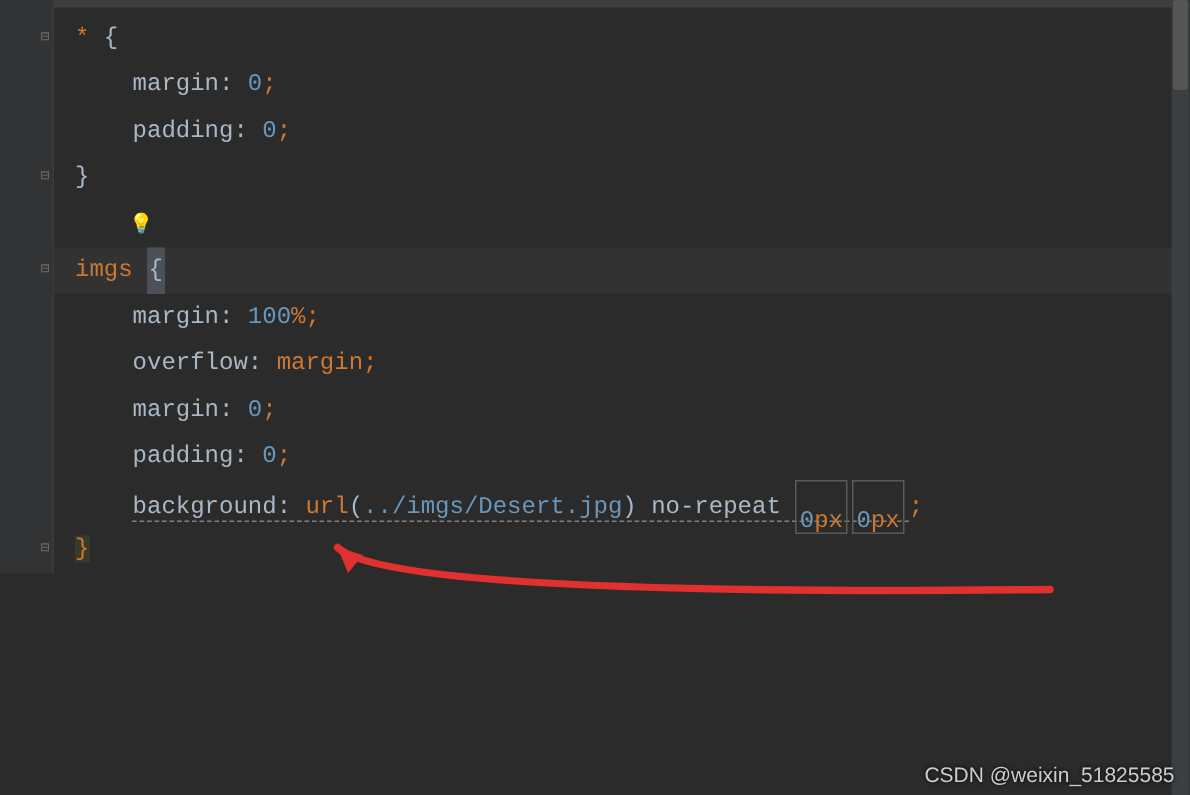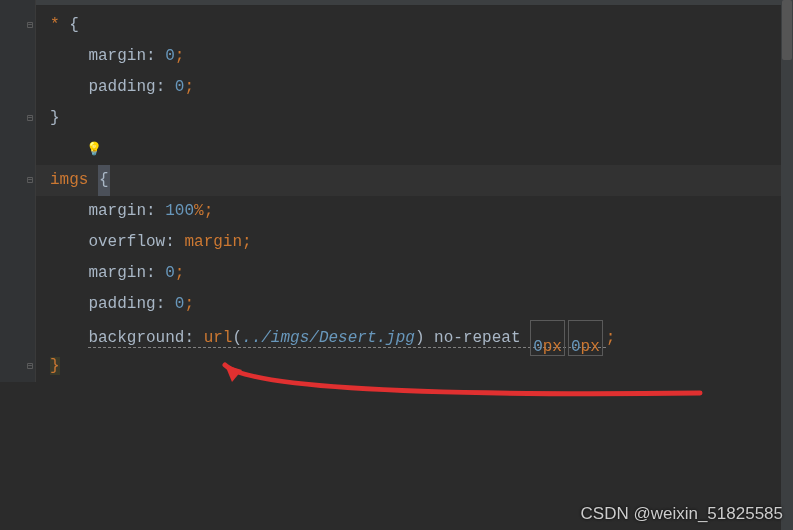--- a/index.html
+++ b/index.html
@@ -48,21 +48,21 @@
   }
   .tok-selector { color: #cc7832; }
   .tok-brace { color: #a9b7c6; }
   .tok-property { color: #a9b7c6; }
   .tok-colon { color: #a9b7c6; }
   .tok-number { color: #6897bb; }
   .tok-unit { color: #cc7832; }
   .tok-semi { color: #cc7832; }
   .tok-func { color: #cc7832; }
   .tok-paren { color: #a9b7c6; }
-  .tok-string { color: #6897bb; font-style: italic; }
+  .tok-string { color: #6897bb; }
   .tok-keyword { color: #cc7832; }
   .tok-default { color: #a9b7c6; }
   .current-line {
     background: #323232;
   }
   .box-char {
     display: inline-block;
     border: 1px solid #5a5a5a;
     padding: 17px 2px;
     margin-right: 3px;
@@ -102,21 +102,21 @@
     position: absolute;
     pointer-events: none;
     z-index: 10;
   }
   .watermark {
     position: absolute;
     bottom: 6px;
     right: 10px;
     color: #cccccc;
     font-family: Arial, sans-serif;
-    font-size: 17px;
+    font-size: 14px;
     text-shadow: 0 0 3px #000;
   }
   .scrollbar {
     position: absolute;
     right: 0;
     top: 0;
     width: 12px;
     height: 530px;
     background: #3c3f41;
   }

